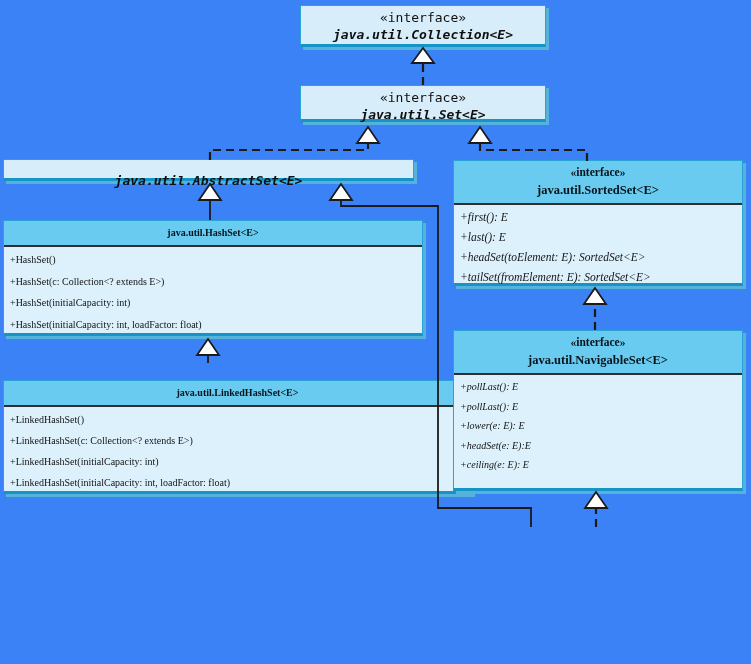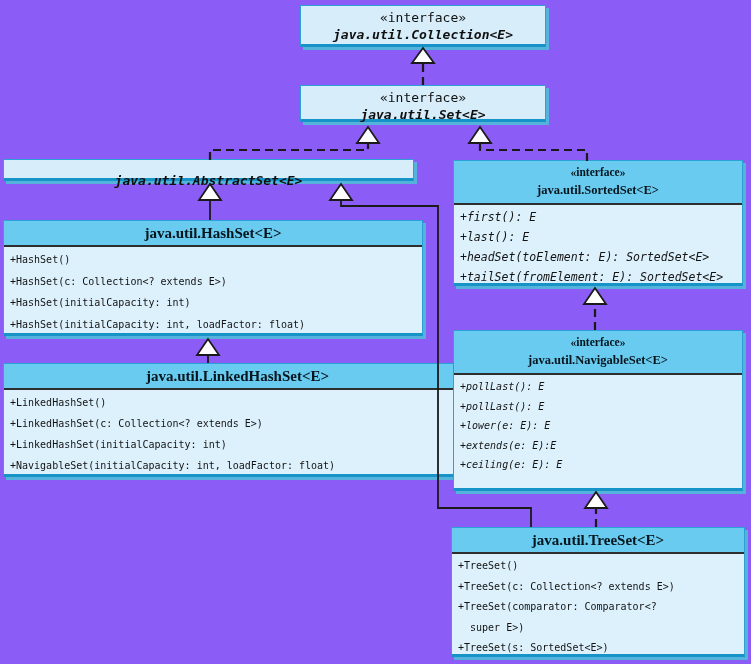--- a/index.html
+++ b/index.html
@@ -6,42 +6,42 @@
     --header-fill:#69CBF0;
     --body-fill:#DDF1FC;
     --light-fill:#D7EDFA;
     --border:#2BA1D5;
     --border-dark:#1693C7;
     --shadow:#55B2DB;
     --line:#1a1a1a;
     --text:#101010;
   }
   html,body{margin:0;padding:0;background:#fff;}
-  #stage{position:relative;width:751px;height:664px;background:#8b5cf6;overflow:hidden;
+  #stage{position:relative;width:751px;height:664px;background:#3b82f6;overflow:hidden;
          font-family:"DejaVu Sans Mono","Liberation Mono",monospace;}
   .ubox{position:absolute;box-sizing:border-box;background:var(--body-fill);
         border:1.5px solid var(--border);border-bottom:3px solid var(--border-dark);
         box-shadow:3px 3px 0 var(--shadow);}
   .ubox.light{background:var(--light-fill);}
   
   .hdr-mono{text-align:center;font-family:"DejaVu Sans Mono","Liberation Mono",monospace;
             font-size:13px;line-height:17px;padding-top:3px;color:var(--text);}
   .hdr-mono .iname{font-style:italic;font-weight:bold;}
   
   .hdr-serif{background:var(--header-fill);text-align:center;
              font-family:"Liberation Serif","DejaVu Serif",serif;font-weight:bold;
-             font-size:15px;height:24px;line-height:24px;border-bottom:2px solid #2e2e2e;
+             font-size:10px;height:24px;line-height:24px;border-bottom:2px solid #2e2e2e;
              color:#06141c;}
   .hdr-serif.two{height:40px;line-height:18px;padding-top:2px;font-size:12.5px;}
   .hdr-serif.two .st{font-size:11.5px;}
   .hdr-serif.two .nm{}
   .body{padding:2px 0 0 6px;font-size:10px;color:#131313;}
   .body.it{font-style:italic;}
   .body.small{font-size:11.5px;}
-  .m{height:var(--lh,21px);line-height:var(--lh,21px);white-space:pre;overflow:hidden;}
+  .m{height:var(--lh,21px);line-height:var(--lh,21px);white-space:pre;overflow:hidden;font-family:Liberation Serif, serif;}
   svg.overlay{position:absolute;left:0;top:0;pointer-events:none;}
   .conn{fill:none;stroke:var(--line);stroke-width:1.8;}
   .dash{stroke-width:2.2;stroke-dasharray:8 5;}
   .tri{fill:#ffffff;stroke:var(--line);stroke-width:1.8;}
 </style>
 </head>
 <body>
 
 <div id="stage">
 
@@ -53,42 +53,42 @@
   </div>
 
   <div class="ubox light" style="left:300px;top:85px;width:246px;height:37px;">
     <div class="hdr-mono">
       <div>«interface»</div>
       <div class="iname">java.util.Set&lt;E&gt;</div>
     </div>
   </div>
 
   <div class="ubox light" style="left:3px;top:159px;width:411px;height:22px;">
-    <div class="hdr-mono" style="padding-top:4px;line-height:18px;margin-top:8px;">
+    <div class="hdr-mono" style="padding-top:12px;line-height:18px;">
       <div class="iname">java.util.AbstractSet&lt;E&gt;</div>
     </div>
   </div>
 
   <div class="ubox" style="left:3px;top:220px;width:420px;height:116px;--lh:21.5px;">
     <div class="hdr-serif">java.util.HashSet&lt;E&gt;</div>
     <div class="body">
       <div class="m">+HashSet()</div>
       <div class="m">+HashSet(c: Collection&lt;? extends E&gt;)</div>
       <div class="m">+HashSet(initialCapacity: int)</div>
       <div class="m">+HashSet(initialCapacity: int, loadFactor: float)</div>
     </div>
   </div>
 
-  <div class="ubox" style="left:3px;top:363px;width:469px;height:114px;--lh:21px;">
+  <div class="ubox" style="left:3px;top:380px;width:469px;height:114px;--lh:21px;">
     <div class="hdr-serif">java.util.LinkedHashSet&lt;E&gt;</div>
     <div class="body">
       <div class="m">+LinkedHashSet()</div>
       <div class="m">+LinkedHashSet(c: Collection&lt;? extends E&gt;)</div>
       <div class="m">+LinkedHashSet(initialCapacity: int)</div>
-      <div class="m">+NavigableSet(initialCapacity: int, loadFactor: float)</div>
+      <div class="m">+LinkedHashSet(initialCapacity: int, loadFactor: float)</div>
     </div>
   </div>
 
   <div class="ubox" style="left:453px;top:160px;width:290px;height:126px;--lh:20px;">
     <div class="hdr-serif two">
       <div class="st">«interface»</div>
       <div class="nm">java.util.SortedSet&lt;E&gt;</div>
     </div>
     <div class="body it small">
       <div class="m">+first(): E</div>
@@ -100,35 +100,25 @@
 
   <div class="ubox" style="left:453px;top:330px;width:290px;height:161px;--lh:19.5px;">
     <div class="hdr-serif two">
       <div class="st">«interface»</div>
       <div class="nm">java.util.NavigableSet&lt;E&gt;</div>
     </div>
     <div class="body it">
       <div class="m">+pollLast(): E</div>
       <div class="m">+pollLast(): E</div>
       <div class="m">+lower(e: E): E</div>
-      <div class="m">+extends(e: E):E</div>
+      <div class="m">+headSet(e: E):E</div>
       <div class="m">+ceiling(e: E): E</div>
     </div>
   </div>
 
-  <div class="ubox" style="left:451px;top:527px;width:294px;height:130px;--lh:20.5px;">
-    <div class="hdr-serif">java.util.TreeSet&lt;E&gt;</div>
-    <div class="body">
-      <div class="m">+TreeSet()</div>
-      <div class="m">+TreeSet(c: Collection&lt;? extends E&gt;)</div>
-      <div class="m">+TreeSet(comparator: Comparator&lt;?</div>
-      <div class="m">  super E&gt;)</div>
-      <div class="m">+TreeSet(s: SortedSet&lt;E&gt;)</div>
-    </div>
-  </div>
 
   <svg class="overlay" width="751" height="664" viewBox="0 0 751 664">
 
     <g>
       <path class="conn dash" d="M423 85 V64"></path>
       <polygon class="tri" points="423,48 412,63 434,63"></polygon>
     </g>
 
     <g>
       <path class="conn dash" d="M210 160 V150 H368 V144"></path>

